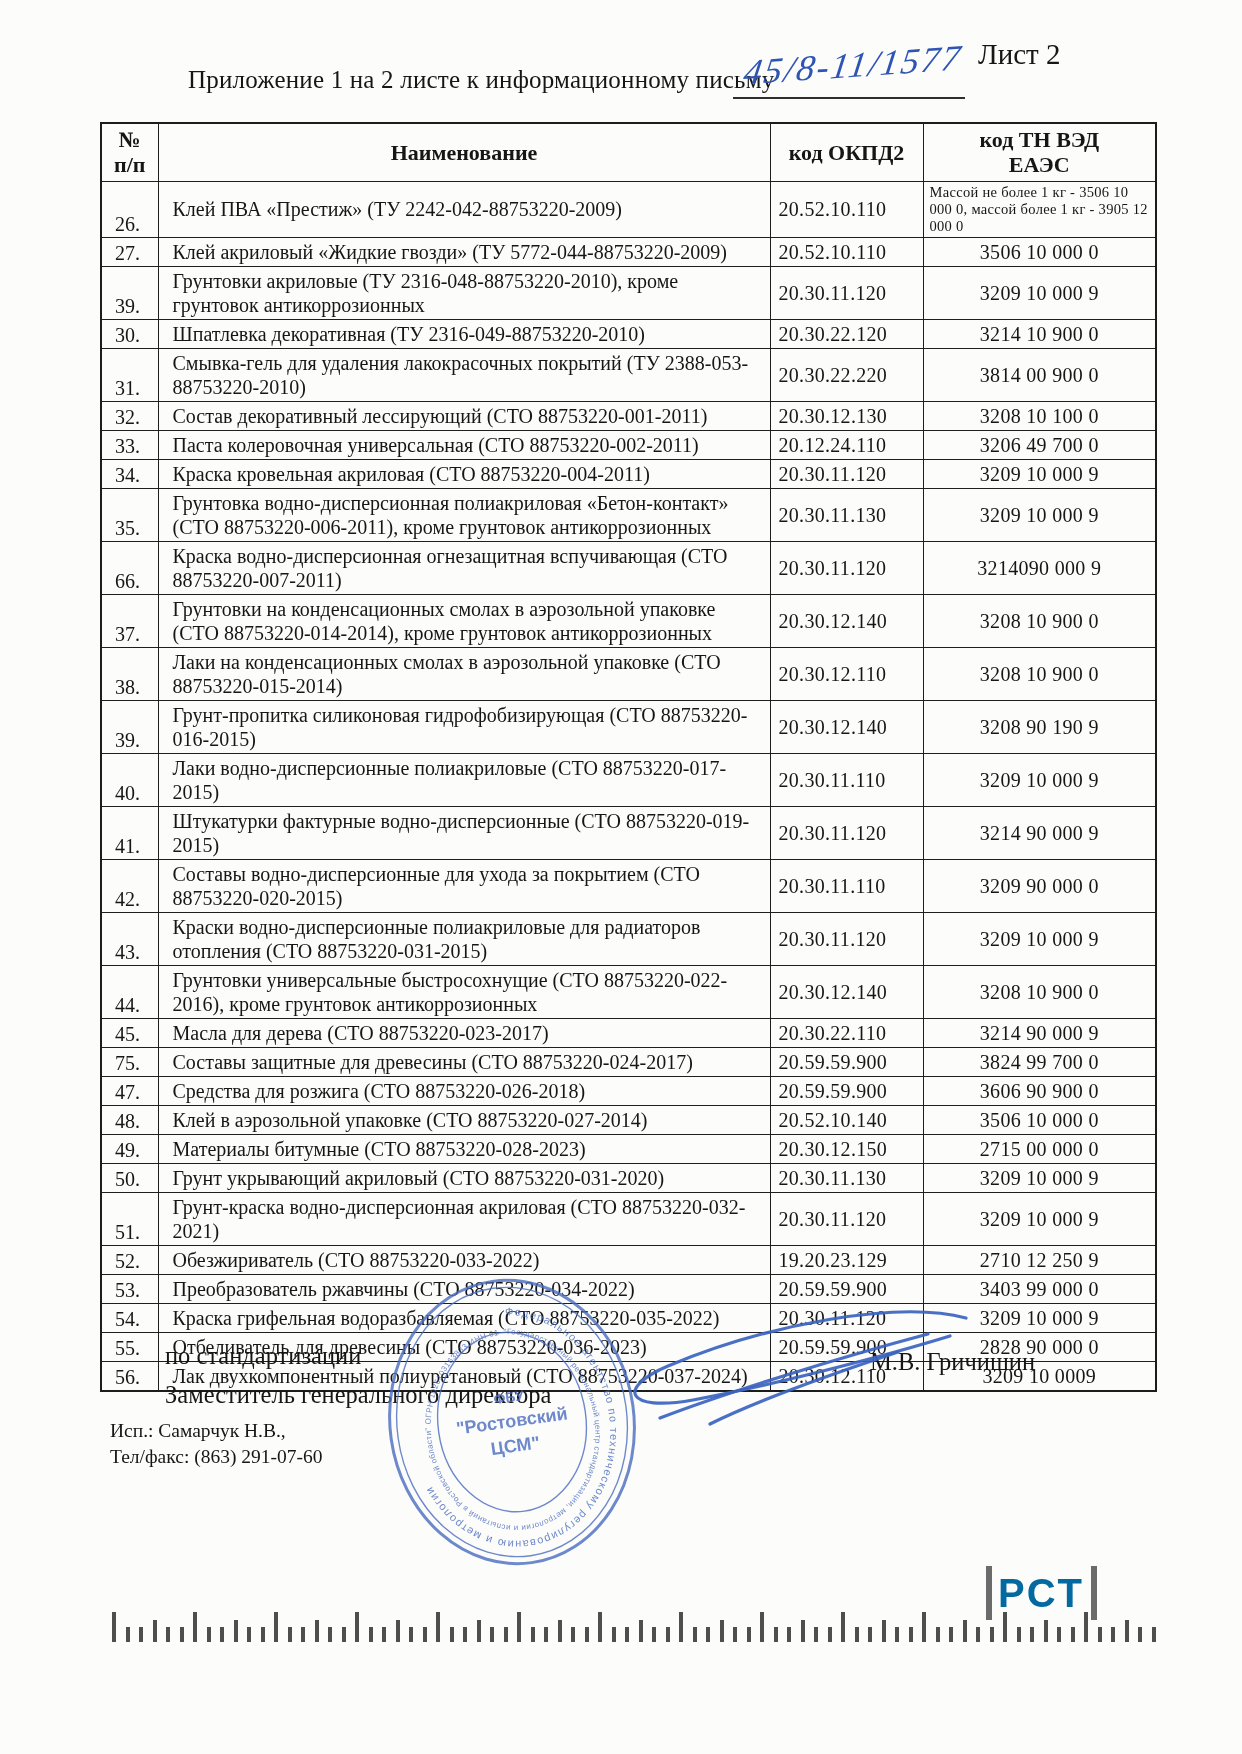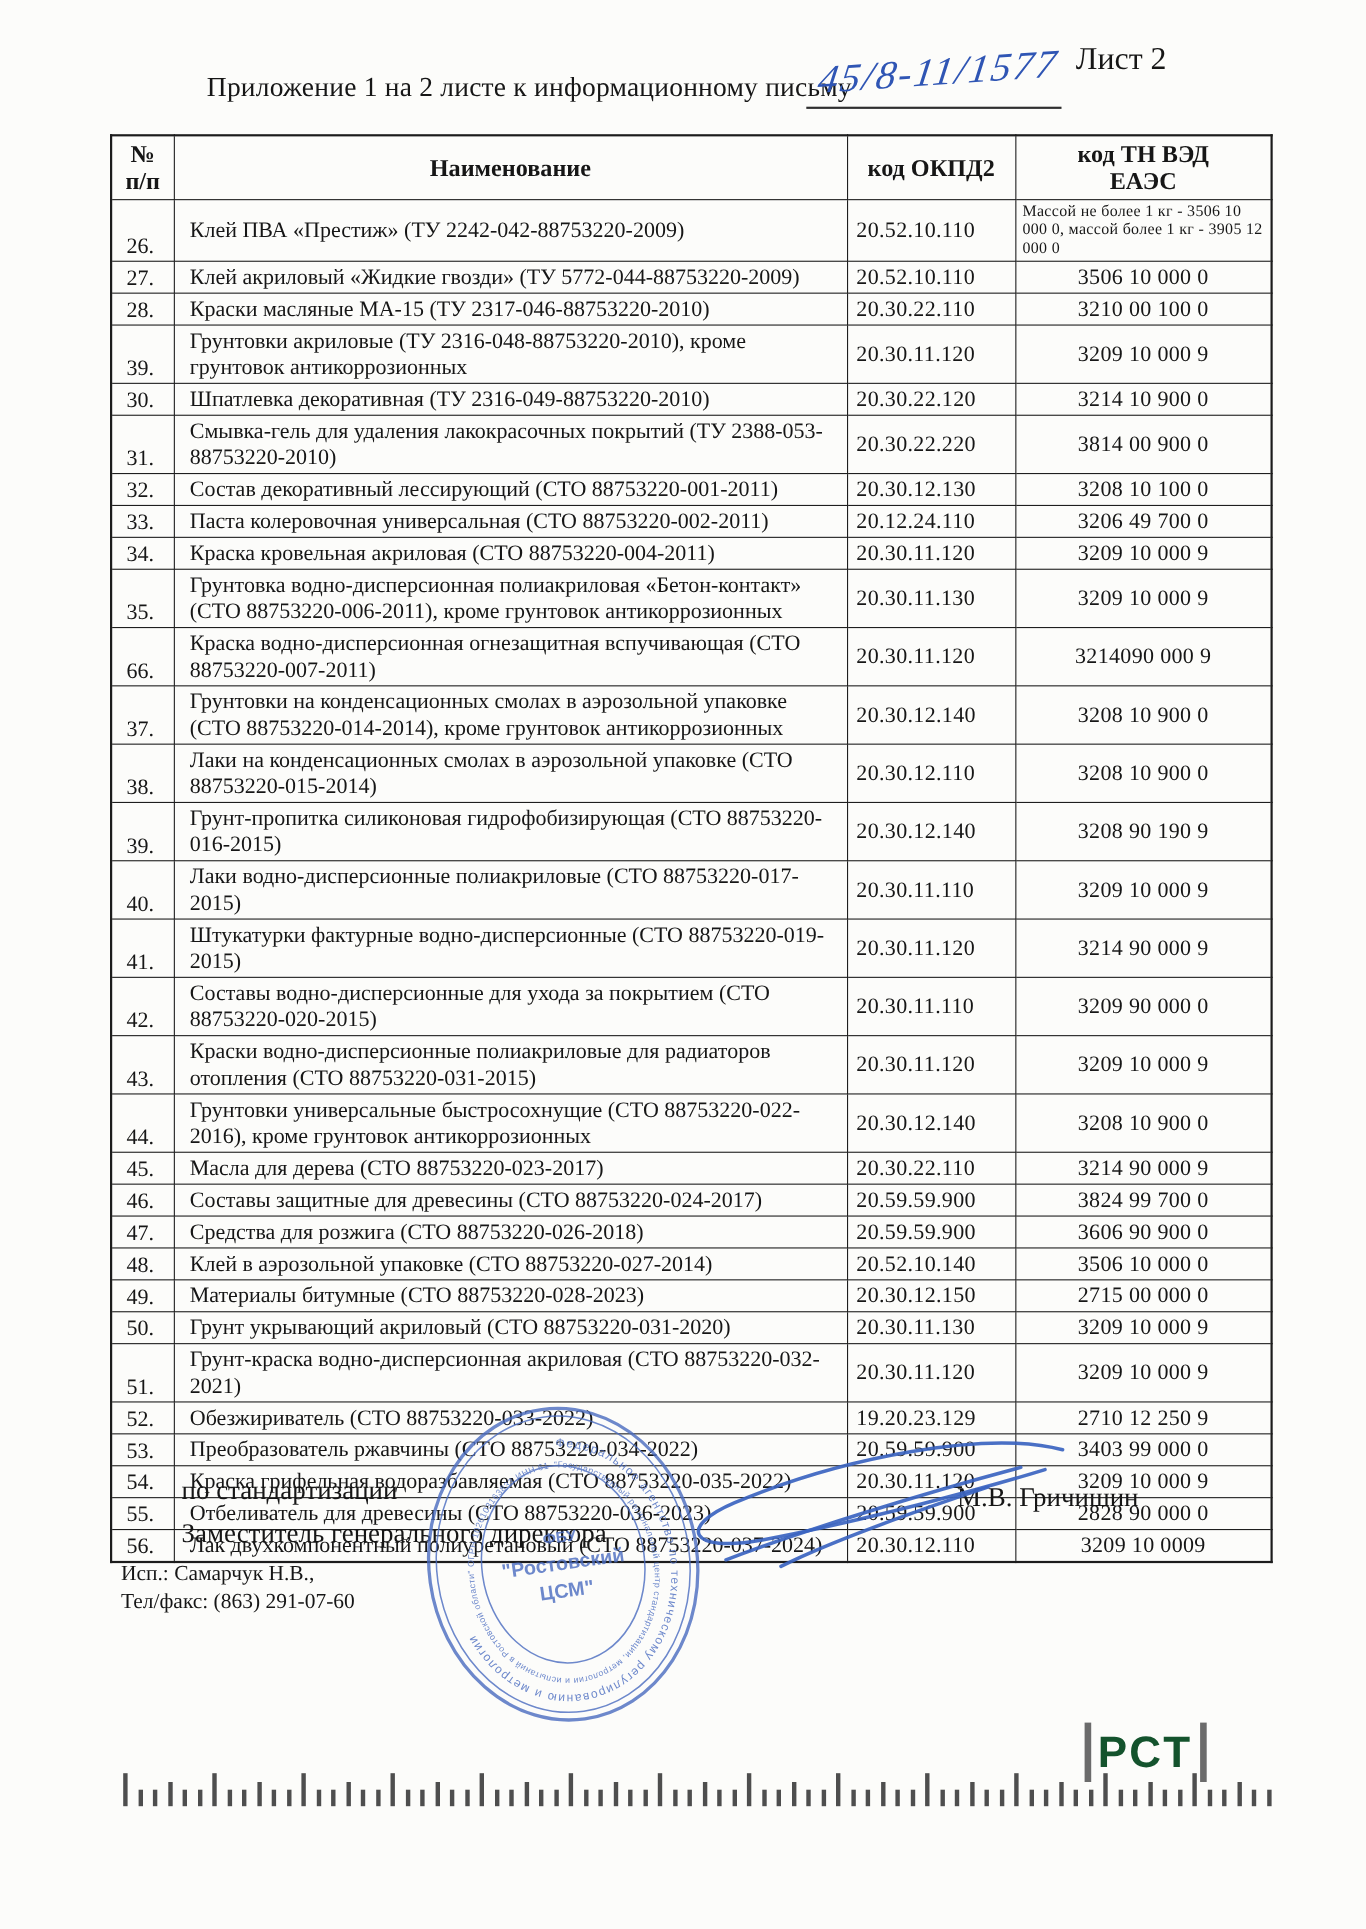--- a/index.html
+++ b/index.html
@@ -51,21 +51,21 @@
   .barcode-strip{
     position:absolute;left:112px;top:1600px;width:1056px;height:42px;
     display:flex;align-items:flex-end;gap:9.5px;
   }
   .tick{width:4px;background:#4e4e4e;}
   .tick.tall{height:30px;}
   .tick.mid{height:22px;}
   .tick.short{height:15px;}
   .rst-mark{
     position:absolute;left:986px;top:1566px;display:flex;align-items:center;gap:6px;
-    color:#14532d;
+    color:#0369a1;
   }
   .rst-bar{width:6px;height:54px;background:#6b6b6b;}
   .rst-text{font-family:"Liberation Sans", sans-serif;font-weight:bold;font-size:40px;letter-spacing:3px;}
 </style>
 </head>
 <body>
 
 <div class="page">
 
   <div class="sheet-label">Лист 2</div>
@@ -102,26 +102,20 @@
           <td class="c-okpd2">20.52.10.110</td>
           <td class="c-tnved small">Массой не более 1 кг - 3506 10 000 0, массой более 1 кг - 3905 12 000 0</td>
         </tr>
         <tr>
           <td class="c-num">27.</td>
           <td class="c-name">Клей акриловый «Жидкие гвозди» (ТУ 5772-044-88753220-2009)</td>
           <td class="c-okpd2">20.52.10.110</td>
           <td class="c-tnved">3506 10 000 0</td>
         </tr>
         <tr>
-          <td class="c-num">28.</td>
-          <td class="c-name">Краски масляные МА-15 (ТУ 2317-046-88753220-2010)</td>
-          <td class="c-okpd2">20.30.22.110</td>
-          <td class="c-tnved">3210 00 100 0</td>
-        </tr>
-        <tr>
           <td class="c-num">39.</td>
           <td class="c-name">Грунтовки акриловые (ТУ 2316-048-88753220-2010), кроме грунтовок антикоррозионных</td>
           <td class="c-okpd2">20.30.11.120</td>
           <td class="c-tnved">3209 10 000 9</td>
         </tr>
         <tr>
           <td class="c-num">30.</td>
           <td class="c-name">Шпатлевка декоративная  (ТУ 2316-049-88753220-2010)</td>
           <td class="c-okpd2">20.30.22.120</td>
           <td class="c-tnved">3214 10 900 0</td>
@@ -210,21 +204,21 @@
           <td class="c-okpd2">20.30.12.140</td>
           <td class="c-tnved">3208 10 900 0</td>
         </tr>
         <tr>
           <td class="c-num">45.</td>
           <td class="c-name">Масла для дерева (СТО 88753220-023-2017)</td>
           <td class="c-okpd2">20.30.22.110</td>
           <td class="c-tnved">3214 90 000 9</td>
         </tr>
         <tr>
-          <td class="c-num">46.</td>
+          <td class="c-num">75.</td>
           <td class="c-name">Составы защитные для древесины (СТО 88753220-024-2017)</td>
           <td class="c-okpd2">20.59.59.900</td>
           <td class="c-tnved">3824 99 700 0</td>
         </tr>
         <tr>
           <td class="c-num">47.</td>
           <td class="c-name">Средства для розжига (СТО 88753220-026-2018)</td>
           <td class="c-okpd2">20.59.59.900</td>
           <td class="c-tnved">3606 90 900 0</td>
         </tr>

